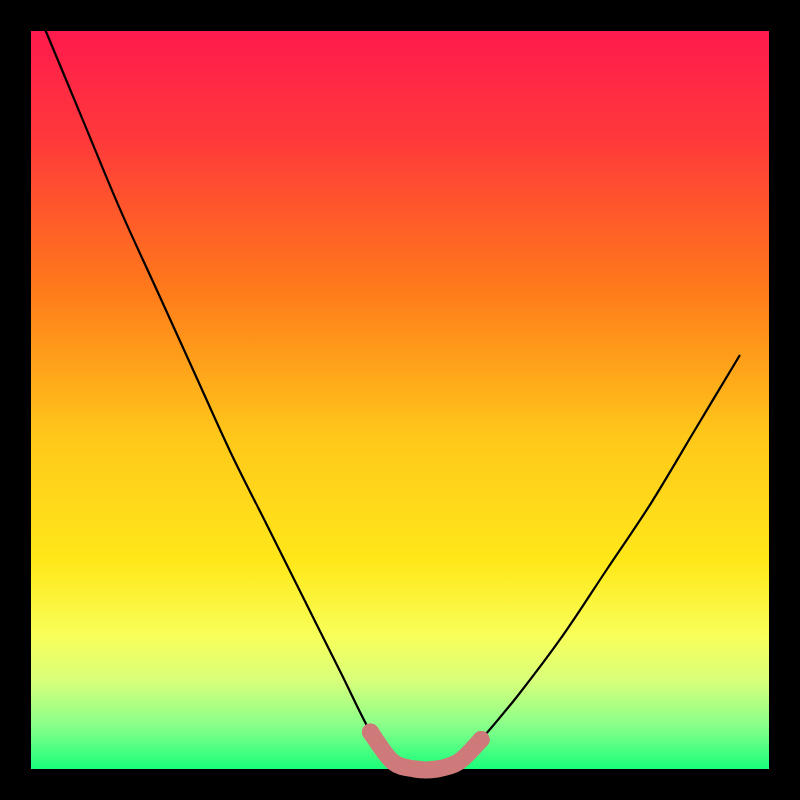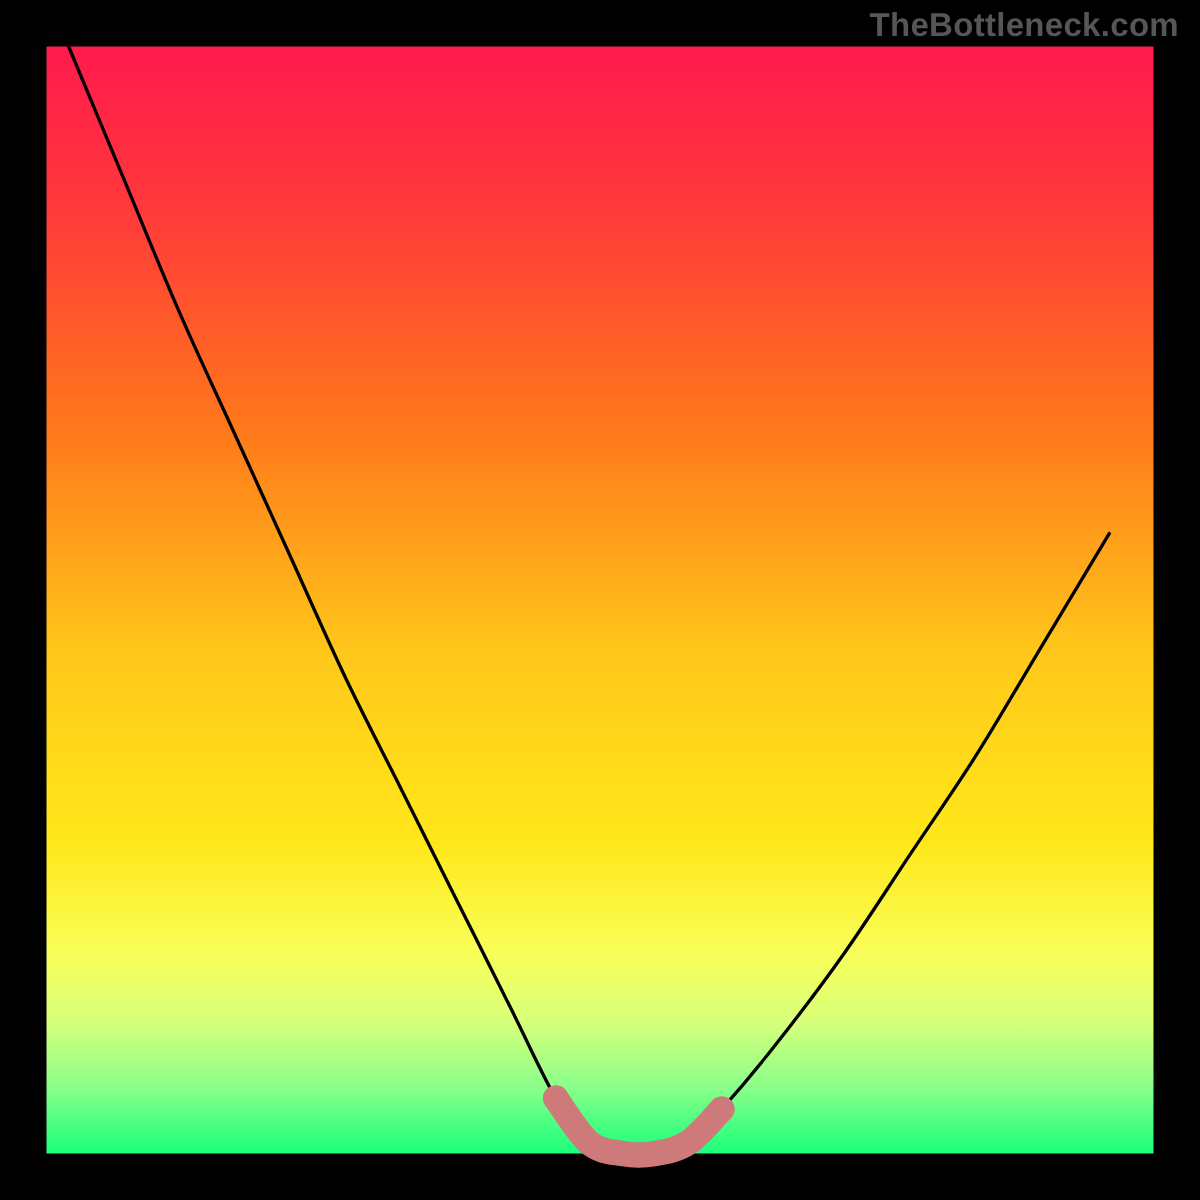--- a/index.html
+++ b/index.html
@@ -31,21 +31,20 @@
   svg {
     position: absolute;
     left: 0;
     top: 0;
   }
 </style>
 </head>
 <body>
 
 <div class="frame">
-  <div class="watermark">TheBottleneck.com</div>
   <svg id="plot" width="800" height="800">
       <defs>
         <linearGradient id="bg-grad" x1="0" y1="0" x2="0" y2="1">
           <stop offset="0%" stop-color="#ff1a4d"></stop>
           <stop offset="15%" stop-color="#ff3a3a"></stop>
           <stop offset="35%" stop-color="#ff7a1a"></stop>
           <stop offset="55%" stop-color="#ffc81a"></stop>
           <stop offset="72%" stop-color="#ffe81a"></stop>
           <stop offset="82%" stop-color="#f8ff5a"></stop>
           <stop offset="88%" stop-color="#d8ff7a"></stop>

